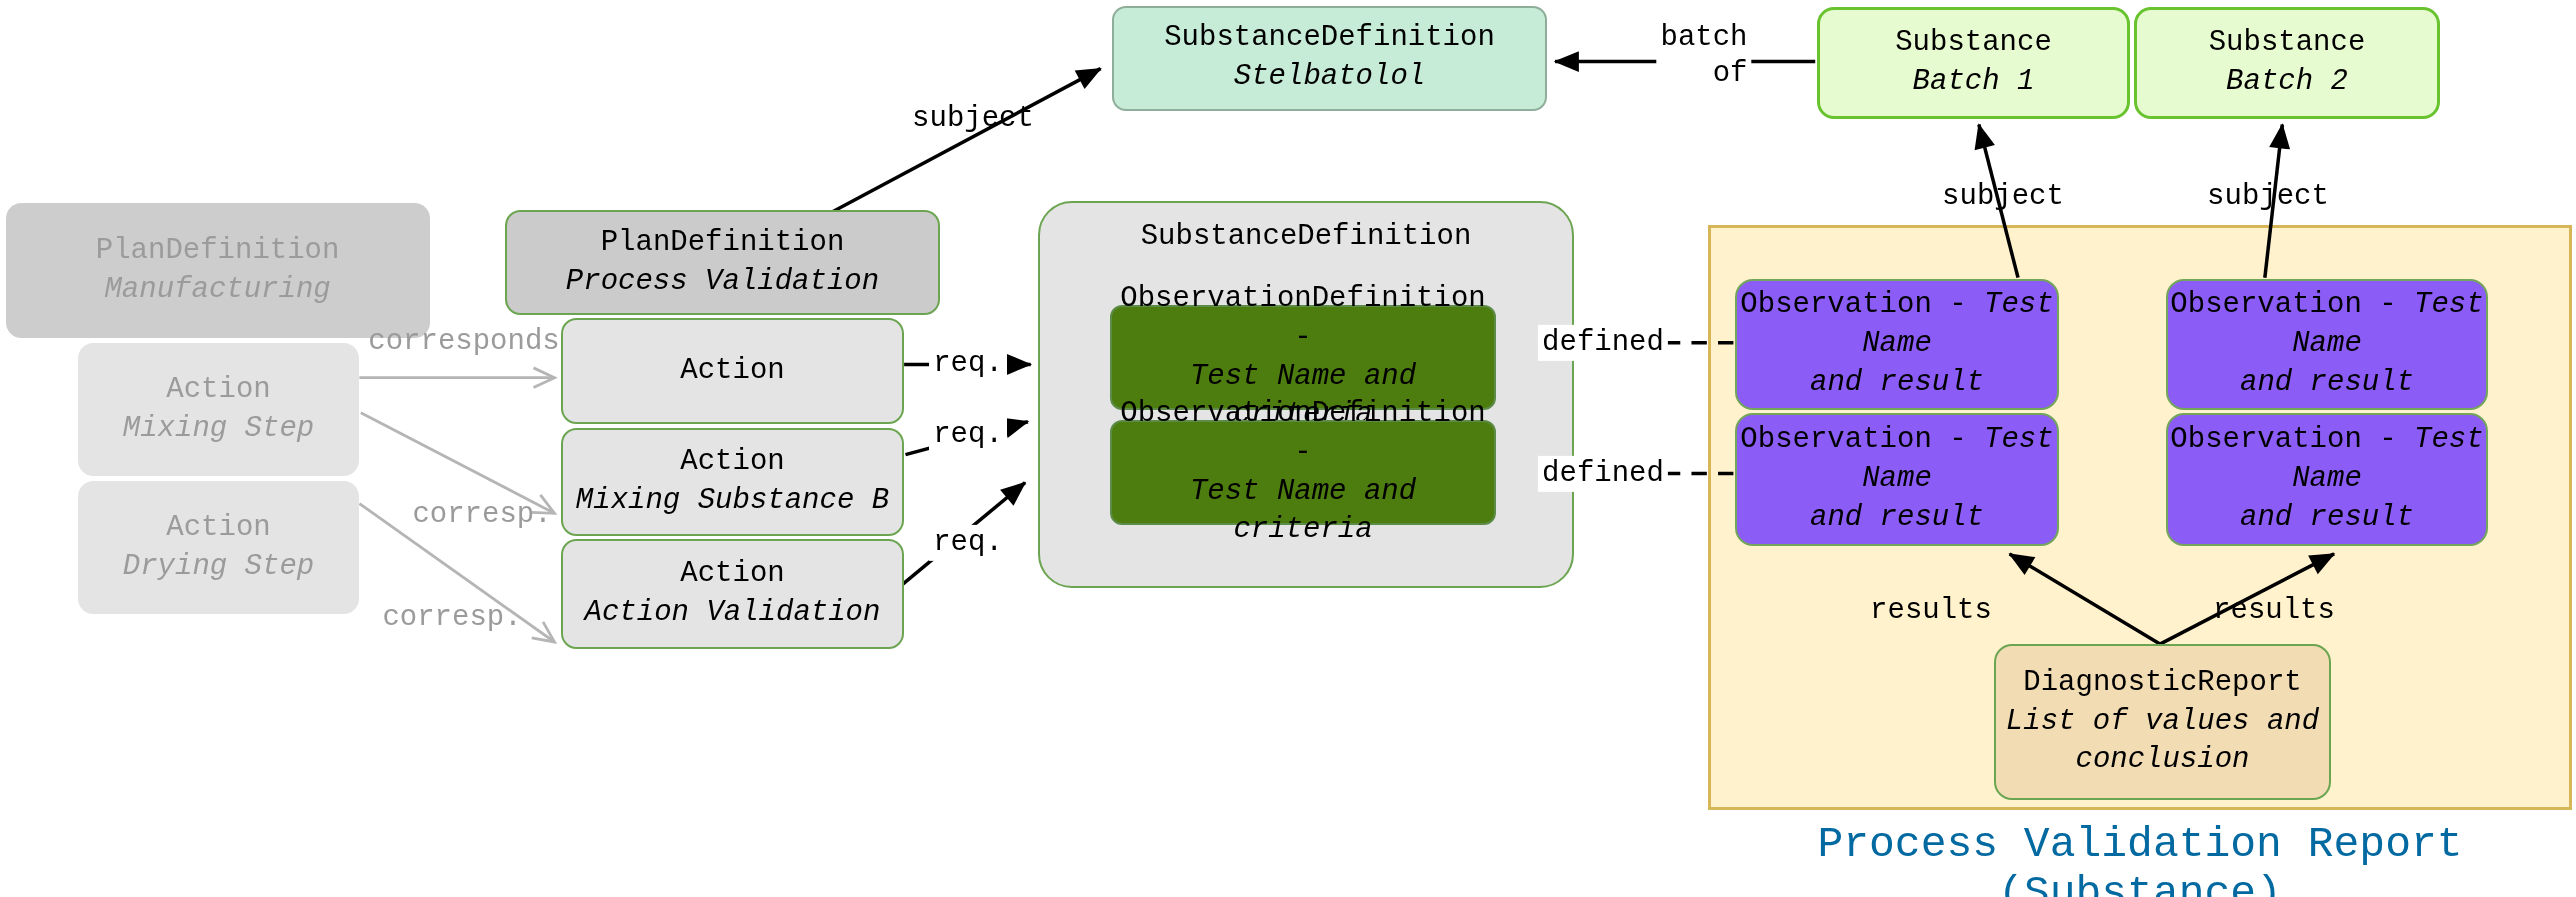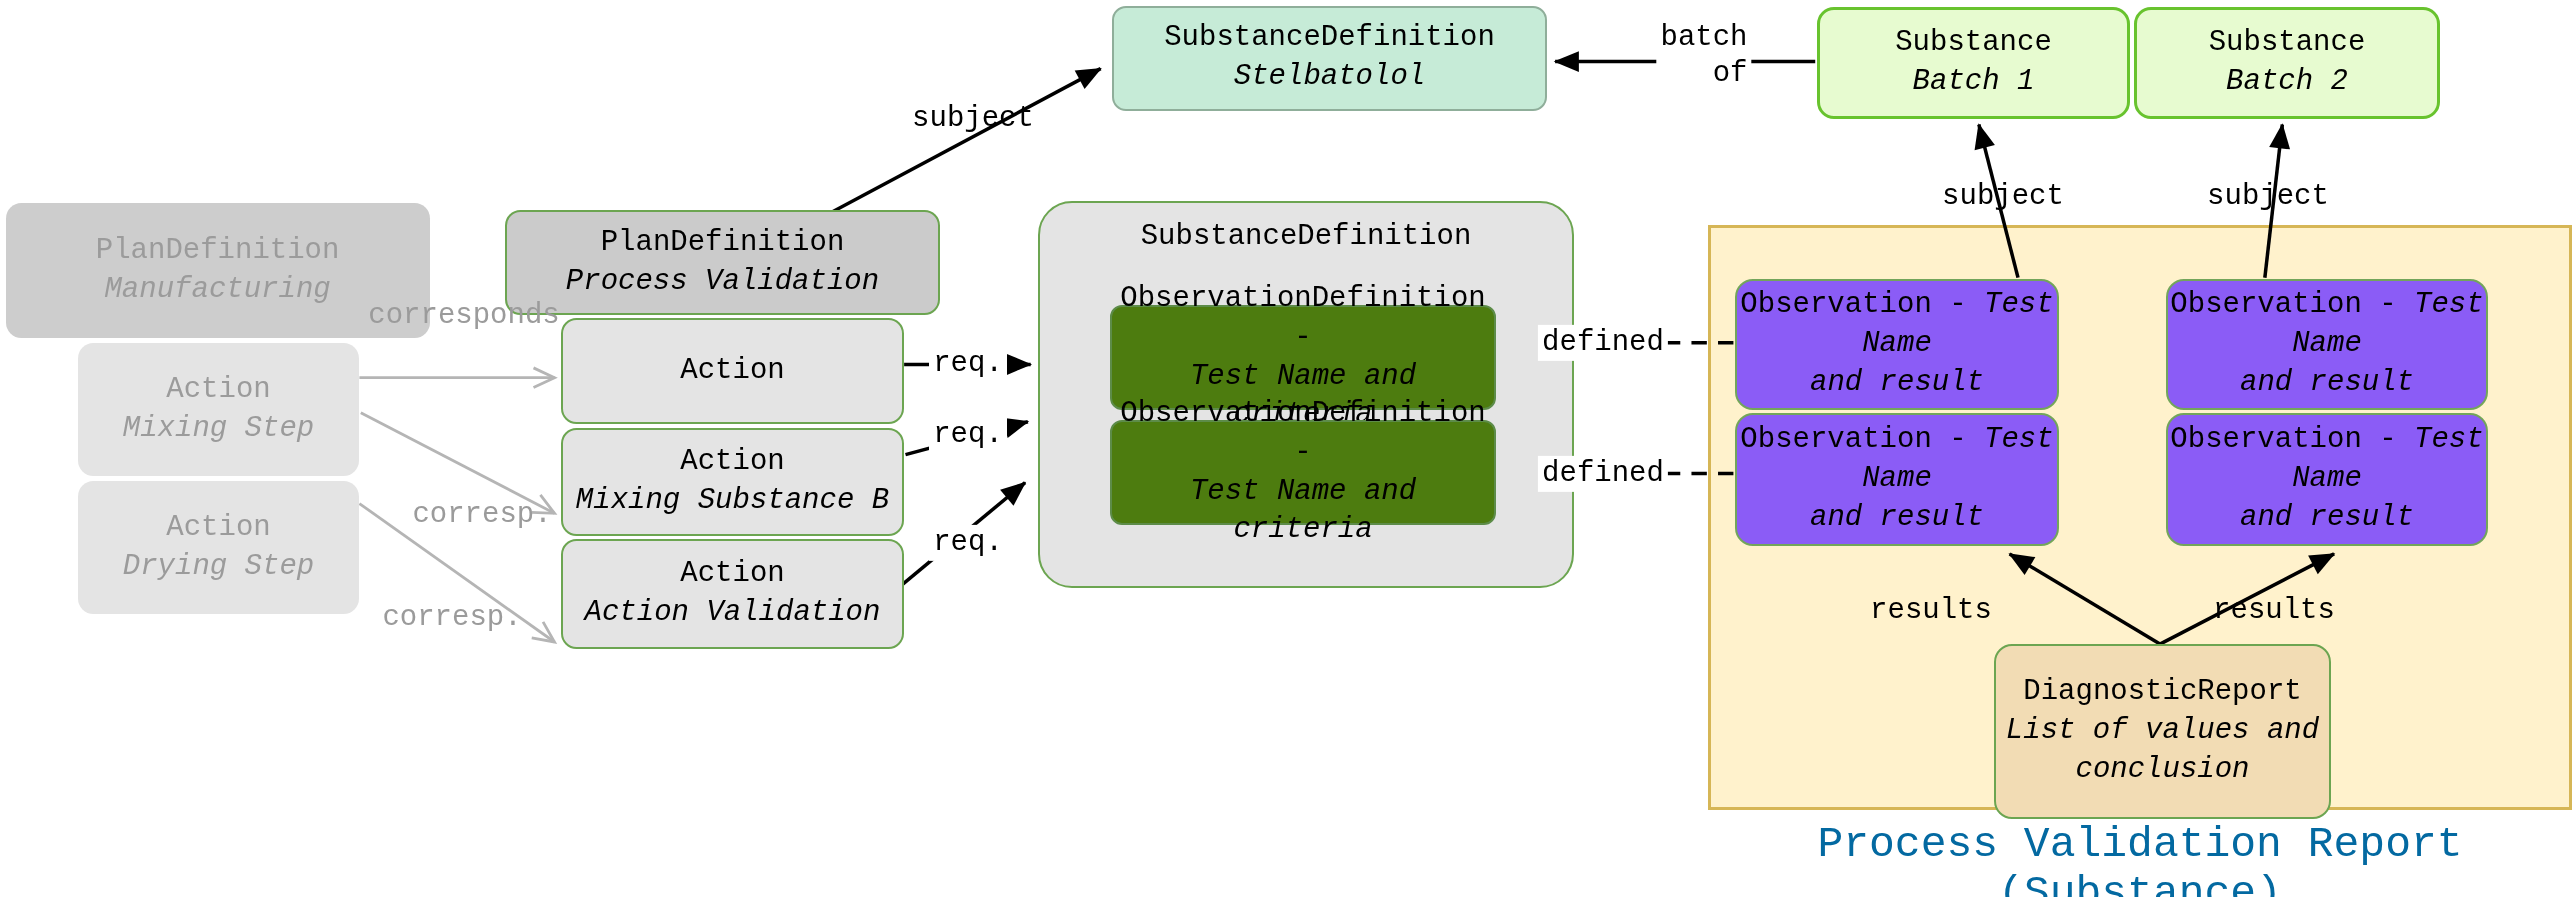--- a/index.html
+++ b/index.html
@@ -41,21 +41,21 @@
   .obsdef{background:#4d7c0f;border:2.1px solid #5d8c49;border-radius:12px;}
   .obsdef1{left:1110px;top:305px;width:386px;height:105px;}
   .obsdef2{left:1110px;top:420px;width:386px;height:105px;}
   
   .report-region{position:absolute;left:1708px;top:225px;width:864px;height:585px;background:#fff2cc;border:3.5px solid #d6b656;box-sizing:border-box;z-index:0;}
   .obs{background:#8b5cf6;border:2.8px solid #73a55b;border-radius:18px;}
   .obs1a{left:1735px;top:279px;width:324px;height:131px;}
   .obs1b{left:1735px;top:413px;width:324px;height:133px;}
   .obs2a{left:2166px;top:279px;width:322px;height:131px;}
   .obs2b{left:2166px;top:413px;width:322px;height:133px;}
-  .diag{left:1994px;top:644px;width:337px;height:175px;background:#f2dcb4;border:2.8px solid #6ca551;border-radius:18px;}
+  .diag{left:1994px;top:644px;width:337px;height:156px;background:#f2dcb4;border:2.8px solid #6ca551;border-radius:18px;}
   .caption{position:absolute;left:1708px;top:820px;width:864px;text-align:center;font-size:43px;color:#0369a1;z-index:3;}
   
   .elabel{
     position:absolute;transform:translate(-50%,-50%);
     font-size:29px;color:#000;white-space:nowrap;text-align:right;
     z-index:4;line-height:1.25;
   }
   .elabel.gray{color:#9b9b9b;}
   .elabel.whitebg{background:#ffffff;padding:0 4.2px;}
   
@@ -191,21 +191,21 @@
   <div class="elabel" style="left:973px;top:119px;">subject</div>
 
   <div class="elabel whitebg" style="left:1704px;top:56px;">
     <div>batch</div>
     <div>of</div>
   </div>
 
   <div class="elabel" style="left:2003px;top:197px;">subject</div>
   <div class="elabel" style="left:2268px;top:197px;">subject</div>
 
-  <div class="elabel gray" style="left:464px;top:316px;">corresponds</div>
+  <div class="elabel gray" style="left:464px;top:342px;">corresponds</div>
   <div class="elabel gray" style="left:482px;top:515px;">corresp.</div>
   <div class="elabel gray" style="left:452px;top:618px;">corresp.</div>
 
   <div class="elabel whitebg" style="left:968px;top:364px;">req.</div>
   <div class="elabel whitebg" style="left:968px;top:435px;">req.</div>
   <div class="elabel whitebg" style="left:968px;top:543px;">req.</div>
 
   <div class="elabel whitebg" style="left:1603px;top:343px;">defined</div>
   <div class="elabel whitebg" style="left:1603px;top:474px;">defined</div>
 

